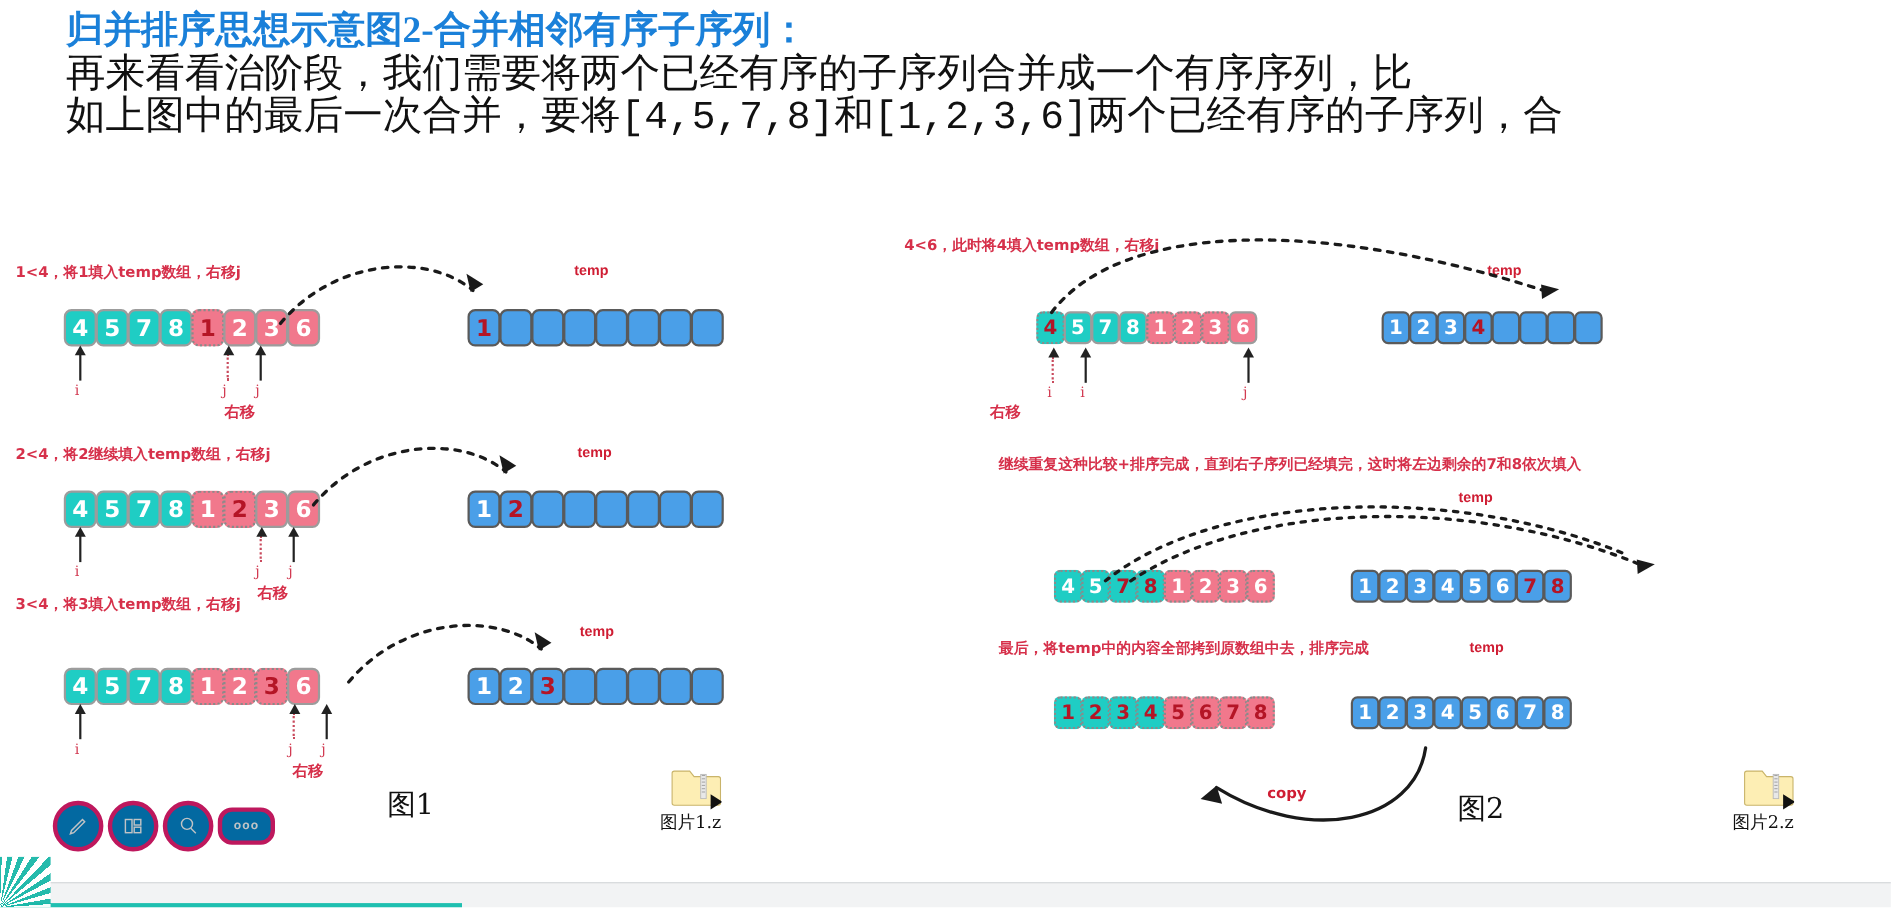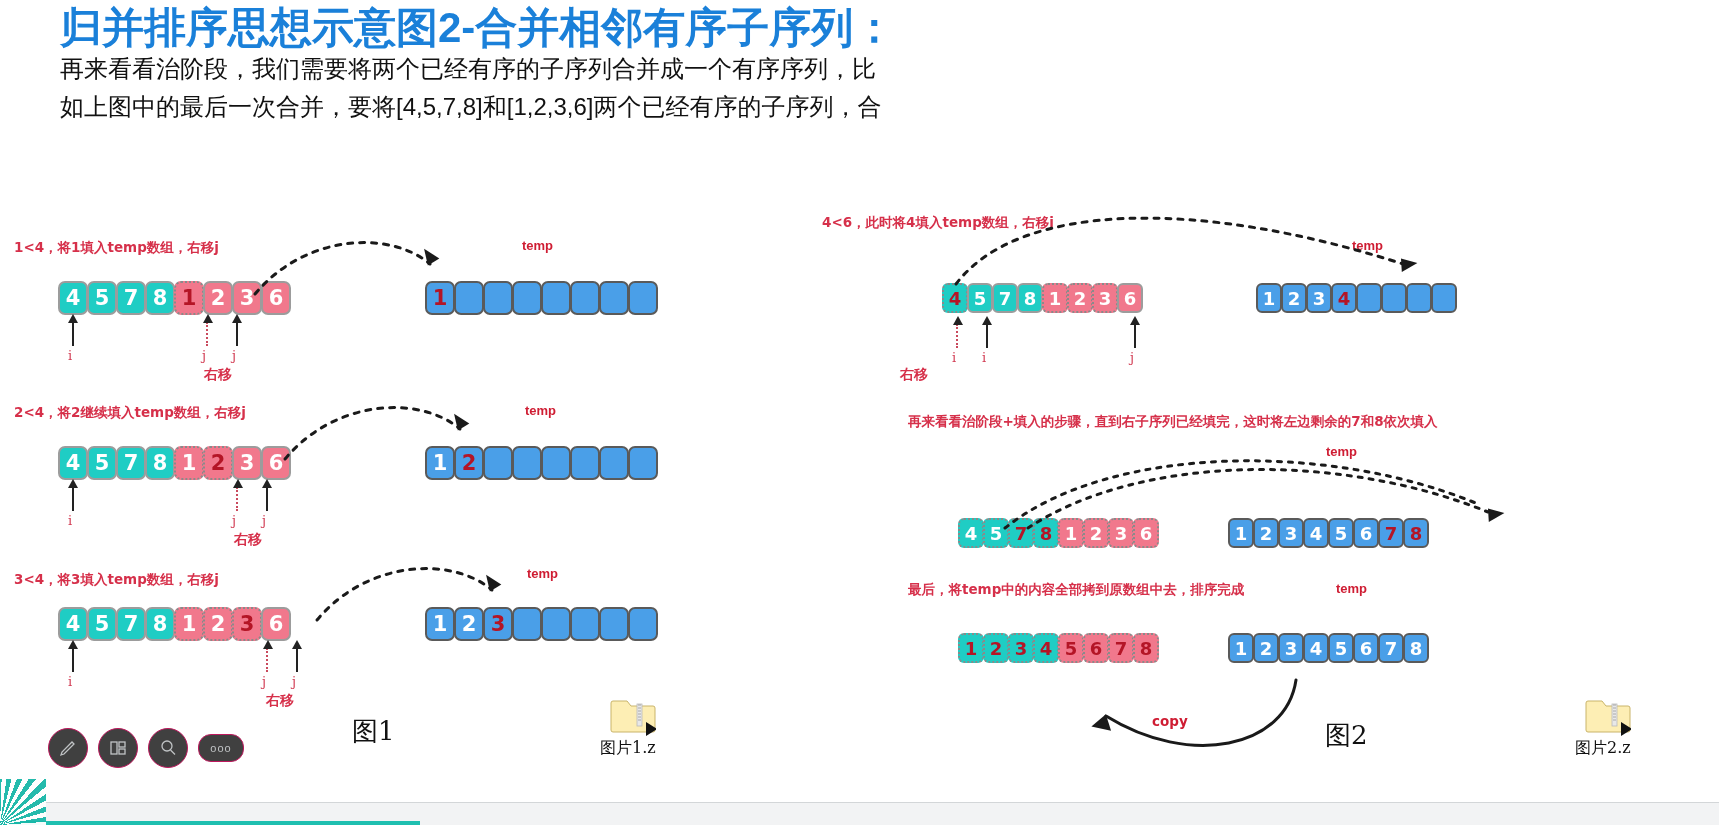--- a/index.html
+++ b/index.html
@@ -11,31 +11,31 @@
     position:relative;
   }
   .root{position:relative;width:1719px;height:825px;}
 
   
   .heading{
     position:absolute;left:60px;top:6px;width:1630px;
   }
   .title{
     color:#1a80d9;
-    font-family:Liberation Sans, sans-serif;
-    font-size:42px;
+    font-family:Liberation Serif, serif;
+    font-size:34px;
     font-weight:700;
     letter-spacing:0px;
     white-space:nowrap;
     line-height:44px;
   }
   .body-text{
     color:#111;
-    font-family:Liberation Sans, sans-serif;
-    font-size:24px;
+    font-family:Liberation Mono, monospace;
+    font-size:36px;
     line-height:38px;
     white-space:nowrap;
   }
   .body-text div{height:38px;}
 
   
   .note{
     position:absolute;
     color:#d6304a;
     font-size:13.5px;
@@ -133,23 +133,23 @@
   
   .toolbar{
     position:absolute;left:0;bottom:0;width:1719px;height:22px;
     background:#f2f3f4;border-top:1px solid #d3d6d8;
   }
   .tb-accent{
     position:absolute;left:0;bottom:0;width:420px;height:4px;background:#1fbfb0;
   }
   .tb-circle{
     position:absolute;
-    border:1px solid #be185d;border-radius:50%;
-    background:#404040;
-    display:flex;align-items:center;justify-content:center;
+    border:4px solid #be185d;border-radius:50%;
+    background:#0369a1;
+    display:flex;align-items:center;justify-content:center;font-weight:bold;
   }
   .corner-fan{
     position:absolute;left:0;bottom:0;width:46px;height:46px;
     background:
       repeating-conic-gradient(from 200deg at 0% 100%,
         #19b7a8 0deg 6deg, #ffffff 6deg 12deg);
     opacity:.95;
   }
 </style>
 </head>
@@ -227,21 +227,21 @@
     <polygon points="180,30 168,18 186,18" fill="#1a1a1a" transform="rotate(32 180 26)"></polygon>
   </svg>
   <div class="ptr" style="left:72px;top:487px;height:24px;"></div>
   <div class="ptr-label" style="left:68px;top:513px;">i</div>
   <div class="ptr dotted-line" style="left:236px;top:487px;height:24px;"></div>
   <div class="ptr" style="left:266px;top:487px;height:24px;"></div>
   <div class="ptr-label" style="left:232px;top:513px;">j</div>
   <div class="ptr-label" style="left:262px;top:513px;">j</div>
   <div class="ptr-sub" style="left:234px;top:531px;">右移</div>
 
-  <div class="note" style="left:14px;top:571px;text-align:right;">3&lt;4，将3填入temp数组，右移j</div>
+  <div class="note" style="left:14px;top:541px;text-align:right;">3&lt;4，将3填入temp数组，右移j</div>
   <div class="row" id="L3arr" style="left:58px;top:607px;">
       <div class="cell teal">4</div>
       <div class="cell teal">5</div>
       <div class="cell teal">7</div>
       <div class="cell teal">8</div>
       <div class="cell pink dotted">1</div>
       <div class="cell pink dotted">2</div>
       <div class="cell pink dotted red-text">3</div>
       <div class="cell pink">6</div>
     </div>
@@ -295,21 +295,21 @@
     <polygon points="455,54 443,42 461,42" fill="#1a1a1a" transform="rotate(150 455 50)"></polygon>
   </svg>
   <div class="ptr dotted-line" style="left:956px;top:324px;height:24px;"></div>
   <div class="ptr" style="left:986px;top:324px;height:24px;"></div>
   <div class="ptr" style="left:1134px;top:324px;height:24px;"></div>
   <div class="ptr-label" style="left:952px;top:350px;">i</div>
   <div class="ptr-label" style="left:982px;top:350px;">i</div>
   <div class="ptr-label" style="left:1130px;top:350px;">j</div>
   <div class="ptr-sub" style="left:900px;top:366px;">右移</div>
 
-  <div class="note" style="left:908px;top:413px;">再来看看治阶段+填入的步骤，直到右子序列已经填完，这时将左边剩余的7和8依次填入</div>
+  <div class="note" style="left:908px;top:413px;">继续重复这种比较+排序完成，直到右子序列已经填完，这时将左边剩余的7和8依次填入</div>
   <div class="row" id="R2arr" style="left:958px;top:518px;">
       <div class="cell teal dotted small">4</div>
       <div class="cell teal dotted small">5</div>
       <div class="cell teal dotted red-text small">7</div>
       <div class="cell teal dotted red-text small">8</div>
       <div class="cell pink dotted small">1</div>
       <div class="cell pink dotted small">2</div>
       <div class="cell pink dotted small">3</div>
       <div class="cell pink dotted small">6</div>
     </div>

